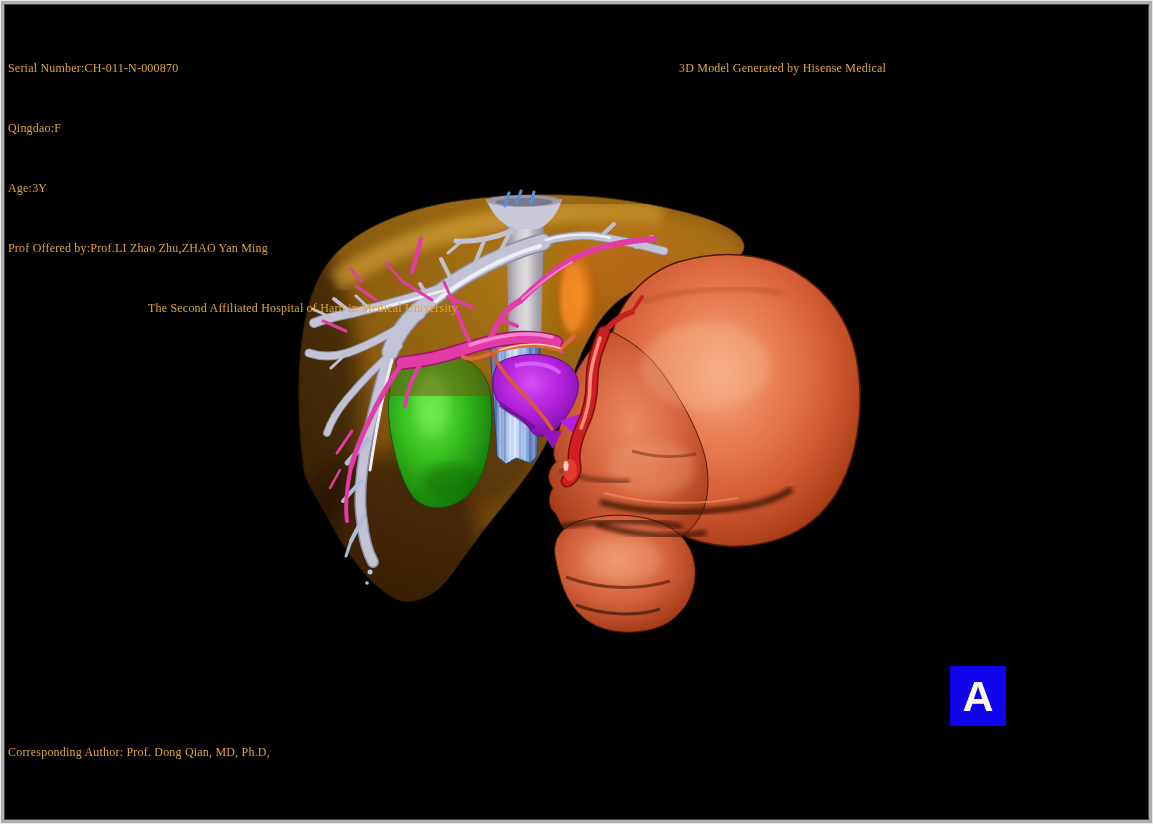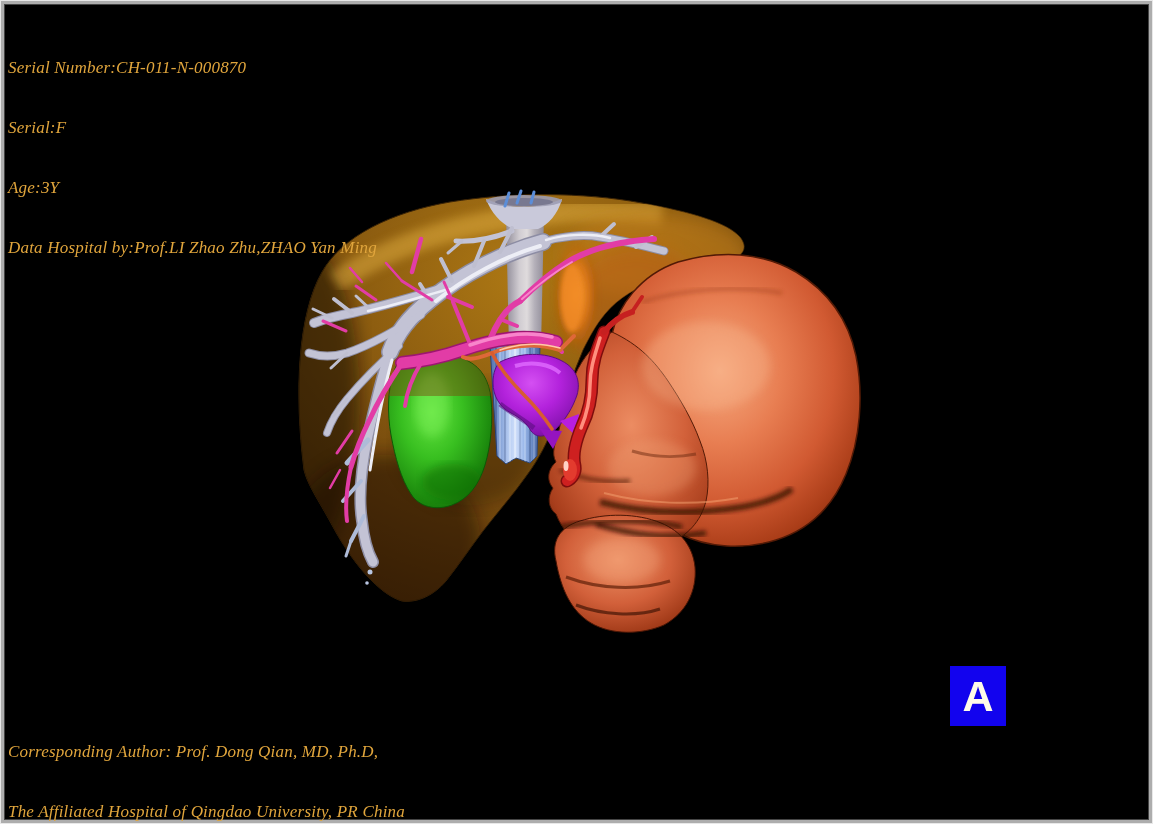--- a/index.html
+++ b/index.html
@@ -4,22 +4,22 @@
 <style>
   html,body{margin:0;padding:0;background:#000;}
   .screen{
     position:relative;width:1153px;height:824px;background:#000;overflow:hidden;
     box-shadow:inset 0 0 0 1px #e8e8e8, inset 0 0 0 4px #adadad, inset 0 0 0 5px #454545;
   }
   .viewport{position:absolute;left:0;top:0;width:1153px;height:824px;}
   .overlay-text{
     position:absolute;
     font-family:"Liberation Serif","DejaVu Serif",serif;
-    font-size:17px;line-height:20px;color:#e0a53c;
-    letter-spacing:.2px;white-space:pre;z-index:5;font-style:italic;
+    font-size:12px;line-height:20px;color:#e0a53c;
+    letter-spacing:.2px;white-space:pre;z-index:5;
   }
   .tl{left:8px;top:18px;}
   .tr{left:679px;top:18px;}
   .bt{left:8px;top:702px;}
   .indent{padding-left:140px;}
   .marker-a{
     position:absolute;left:950px;top:666px;width:56px;height:60px;
     background:#1203ee;color:#fffde9;display:flex;align-items:center;justify-content:center;
     font-family:"Liberation Sans","DejaVu Sans",sans-serif;font-size:43px;font-weight:bold;
     z-index:6;cursor:pointer;
@@ -283,31 +283,32 @@
 
     <g stroke="#5b8dd8" stroke-width="3" stroke-linecap="round">
       <path d="M505,206 L509,193"></path>
         <path d="M517,203 L521,191"></path>
         <path d="M531,203 L534,192"></path>
     </g>
   </svg>
 
   <div class="overlay-text tl">
     <div>Serial Number:CH-011-N-000870</div>
-    <div>Serial:F</div>
+    <div>Qingdao:F</div>
     <div>Age:3Y</div>
-    <div>Data Hospital by:Prof.LI Zhao Zhu,ZHAO Yan Ming</div>
+    <div>Prof Offered by:Prof.LI Zhao Zhu,ZHAO Yan Ming</div>
+    <div class="indent">The Second Affiliated Hospital of Harb in Medical University</div>
   </div>
 
   <div class="overlay-text tr">
+    <div>3D Model Generated by Hisense Medical</div>
   </div>
 
   <div class="overlay-text bt">
     <div>Corresponding Author: Prof. Dong Qian, MD, Ph.D,</div>
-    <div>The Affiliated Hospital of Qingdao University, PR China</div>
     
     
     
   </div>
 
   <div class="marker-a">A</div>
 
 </div>
 
 </body></html>

